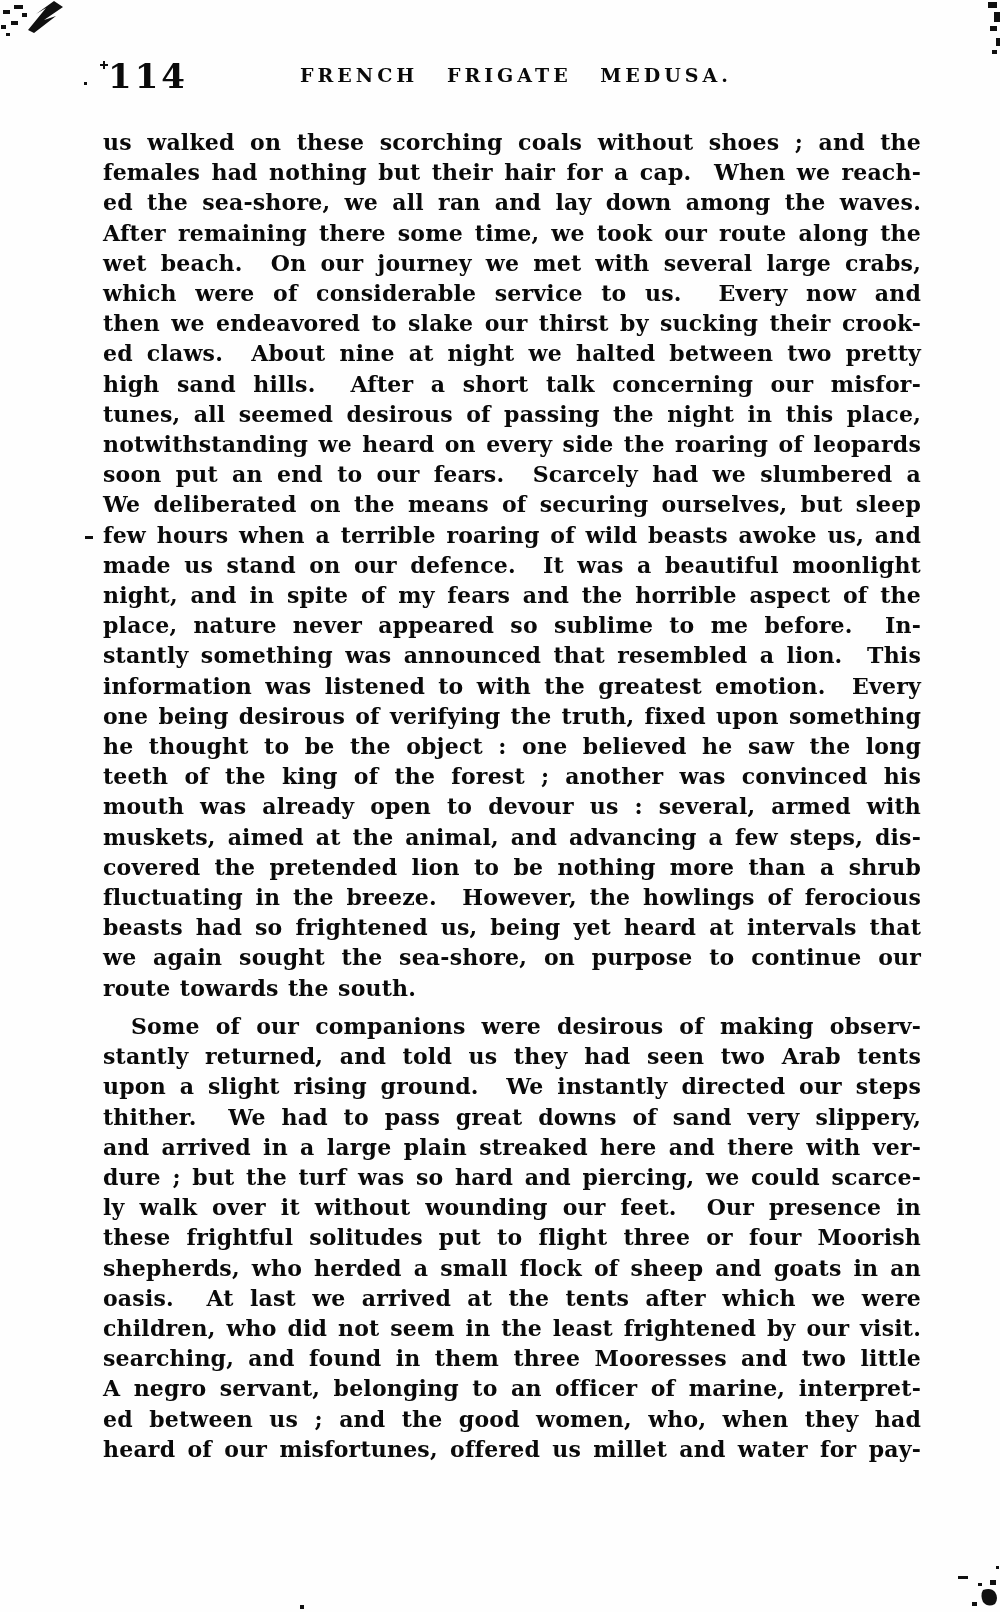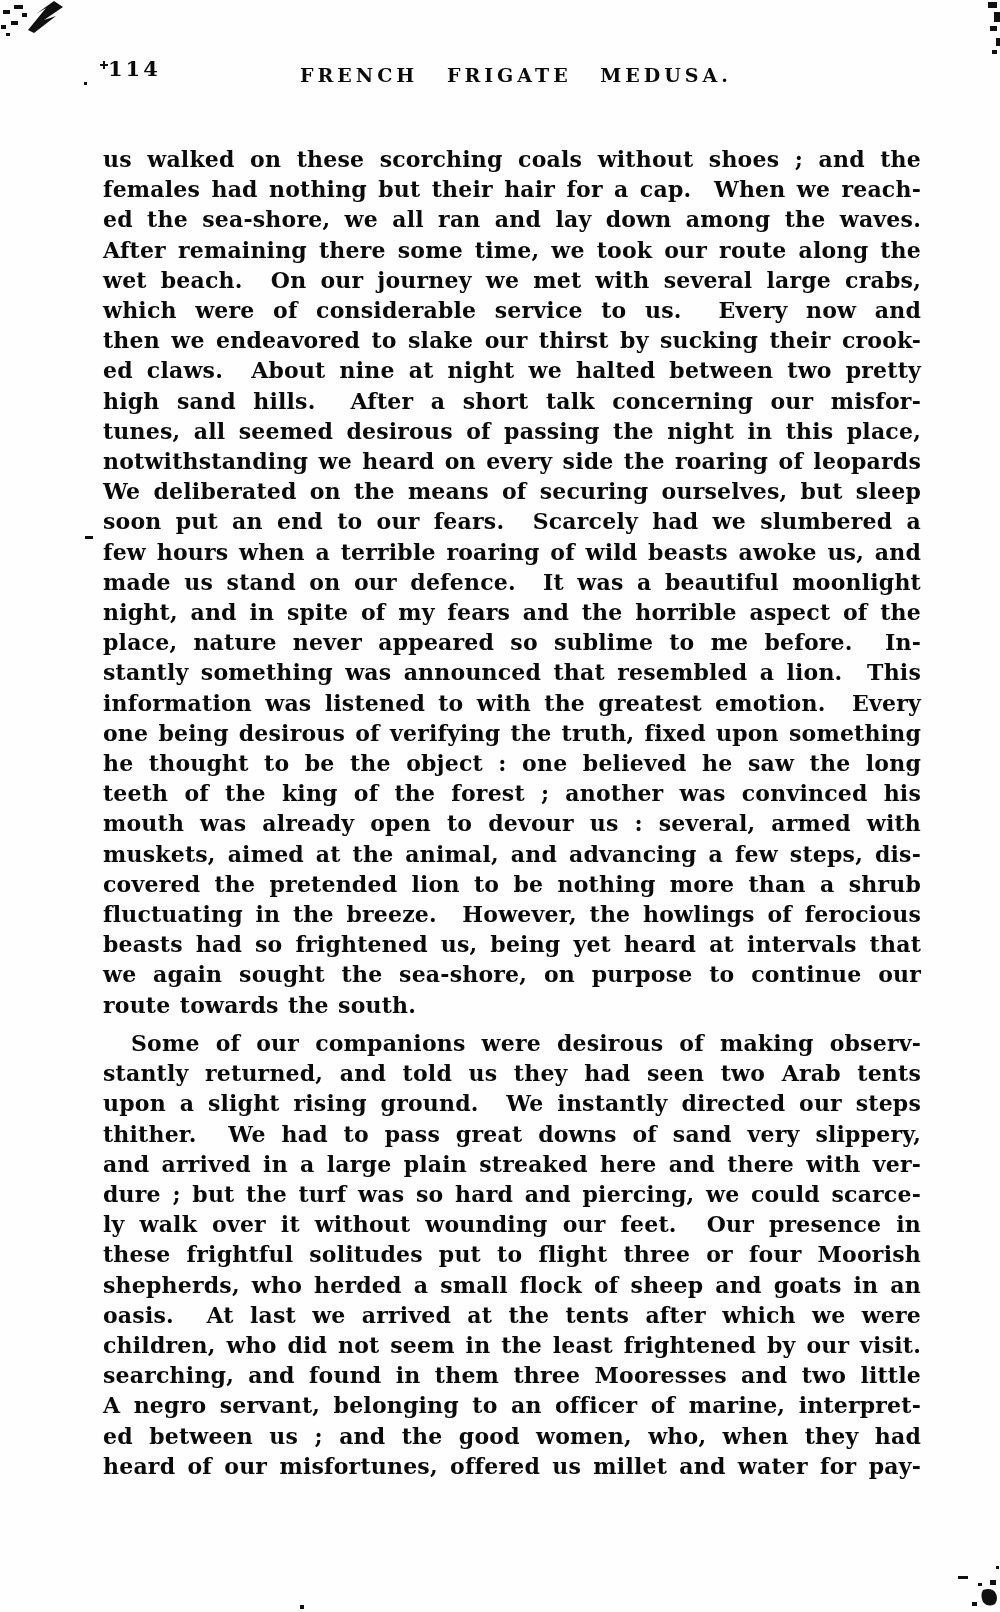--- a/index.html
+++ b/index.html
@@ -8,31 +8,31 @@
     background:#ffffff;
     font-family:"DejaVu Serif", serif;
     position:relative;
   }
   .page {
     position:absolute; inset:0;
     background:#fefefe; color:#0a0a0a;
   }
   .page-number {
     position:absolute; left:108px; top:56px;
-    font-size:21px; font-weight:bold; letter-spacing:3px;text-align:right;
+    font-size:34px; font-weight:bold; letter-spacing:3px;text-align:right;
   }
   .running-header {
     position:absolute; left:0; top:64px; width:100%;
     box-sizing:border-box; padding-left:32px;
     text-align:center;
     font-size:19px; font-weight:bold;
     letter-spacing:4px; word-spacing:18px;
   }
   .body-text {
-    position:absolute; left:103px; top:144px; width:818px;
+    position:absolute; left:103px; top:127px; width:818px;
   }
   .para { margin:0; }
   .tline {
     font-size:22px; font-weight:bold;
     line-height:30.2px;
     letter-spacing:0.2px; word-spacing:1.5px;
     text-align:justify; text-align-last:justify;
     text-justify:inter-word;
     white-space:normal;
   }
@@ -88,22 +88,22 @@
         <div class="tline">females had nothing but their hair for a cap.&nbsp; When we reach-</div>
         <div class="tline">ed the sea-shore, we all ran and lay down among the waves.</div>
         <div class="tline">After remaining there some time, we took our route along the</div>
         <div class="tline">wet beach.&nbsp; On our journey we met with several large crabs,</div>
         <div class="tline">which were of considerable service to us.&nbsp; Every now and</div>
         <div class="tline">then we endeavored to slake our thirst by sucking their crook-</div>
         <div class="tline">ed claws.&nbsp; About nine at night we halted between two pretty</div>
         <div class="tline">high sand hills.&nbsp; After a short talk concerning our misfor-</div>
         <div class="tline">tunes, all seemed desirous of passing the night in this place,</div>
         <div class="tline">notwithstanding we heard on every side the roaring of leopards</div>
+        <div class="tline">soon put an end to our fears.&nbsp; Scarcely had we slumbered a</div>
         <div class="tline">We deliberated on the means of securing ourselves, but sleep</div>
-        <div class="tline">soon put an end to our fears.&nbsp; Scarcely had we slumbered a</div>
         <div class="tline">few hours when a terrible roaring of wild beasts awoke us, and</div>
         <div class="tline">made us stand on our defence.&nbsp; It was a beautiful moonlight</div>
         <div class="tline">night, and in spite of my fears and the horrible aspect of the</div>
         <div class="tline">place, nature never appeared so sublime to me before.&nbsp; In-</div>
         <div class="tline">stantly something was announced that resembled a lion.&nbsp; This</div>
         <div class="tline">information was listened to with the greatest emotion.&nbsp; Every</div>
         <div class="tline">one being desirous of verifying the truth, fixed upon something</div>
         <div class="tline">he thought to be the object : one believed he saw the long</div>
         <div class="tline">teeth of the king of the forest ; another was convinced his</div>
         <div class="tline">mouth was already open to devour us : several, armed with</div>

